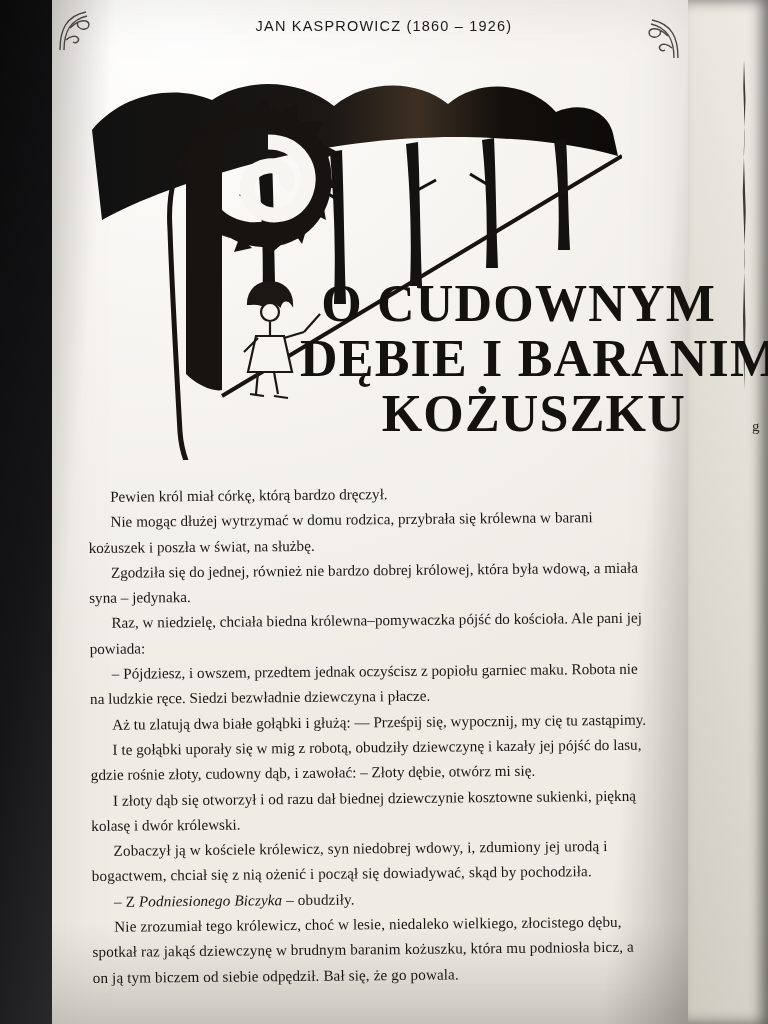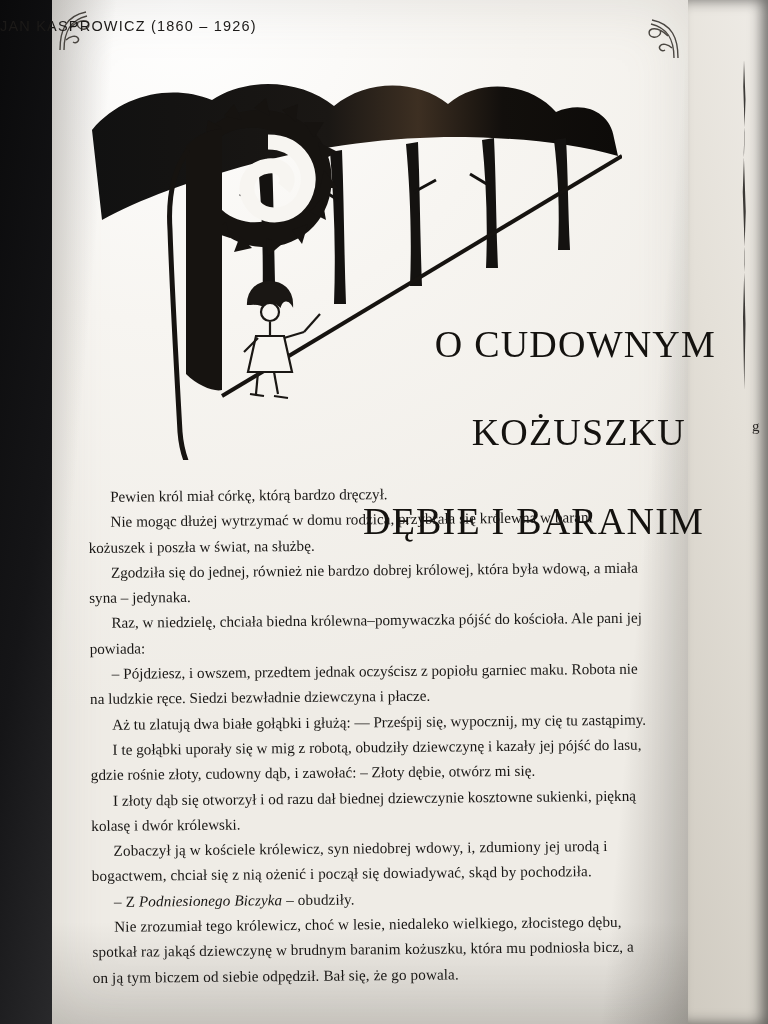--- a/index.html
+++ b/index.html
@@ -94,20 +94,21 @@
     color: #35312c;
     opacity: .88;
   }
   .orn-tl { left: 56px; top: 8px; }
   .orn-tr { left: 636px; top: 16px; transform: scaleX(-1); }
 
   .running-head {
     position: absolute;
     top: 18px;
     left: 0; right: 0;
+    text-align: center;
     font-family: "Liberation Sans", sans-serif;
     font-size: 14.5px;
     letter-spacing: 1.2px;
     color: #1c1a18;
   }
 
   
   .illu {
     position: absolute;
     left: 62px;
@@ -122,24 +123,23 @@
     top: 276px;
     width: 420px;
     text-align: right;
     font-family: "Liberation Serif", serif;
     color: #14120f;
     line-height: 1.06;
     letter-spacing: 1.2px;
   }
   .title-line {
     display: block;
-    font-size: 38px;
-    font-weight: 400;
+    font-size: 52px;
+    font-weight: 700;
     white-space: nowrap;
-    margin-top: 48px;
   }
   .t1 { margin-right: 4px; }
   .t2 { margin-right: 16px; }
   .t3 { margin-right: 34px; }
 
   
   .body-text {
     position: absolute;
     left: 88px;
     top: 484px;
@@ -306,22 +306,22 @@
         <path d="M196 312 l-2 22"></path>
         <path d="M212 312 l4 22"></path>
         <path d="M188 334 l14 2"></path>
         <path d="M212 336 l14 2"></path>
       </g>
     </svg>
   </div>
 
   <div class="title-block">
     <span class="title-line t1">O CUDOWNYM</span>
+    <span class="title-line t2">DĘBIE I BARANIM</span>
     <span class="title-line t3">KOŻUSZKU</span>
-    <span class="title-line t2">DĘBIE I BARANIM</span>
   </div>
 
   <div class="body-text">
     <p>Pewien król miał córkę, którą bardzo dręczył.</p>
     <p>Nie mogąc dłużej wytrzymać w domu rodzica, przybrała się królewna w barani kożuszek i poszła w świat, na służbę.</p>
     <p>Zgodziła się do jednej, również nie bardzo dobrej królowej, która była wdową, a miała syna – jedynaka.</p>
     <p>Raz, w niedzielę, chciała biedna królewna–pomywaczka pójść do kościoła. Ale pani jej powiada:</p>
     <p>– Pójdziesz, i owszem, przedtem jednak oczyścisz z popiołu garniec maku. Robota nie na ludzkie ręce. Siedzi bezwładnie dziewczyna i płacze.</p>
     <p>Aż tu zlatują dwa białe gołąbki i głużą: — Prześpij się, wypocznij, my cię tu zastąpimy.</p>
     <p>I te gołąbki uporały się w mig z robotą, obudziły dziewczynę i kazały jej pójść do lasu, gdzie rośnie złoty, cudowny dąb, i zawołać: – Złoty dębie, otwórz mi się.</p>

